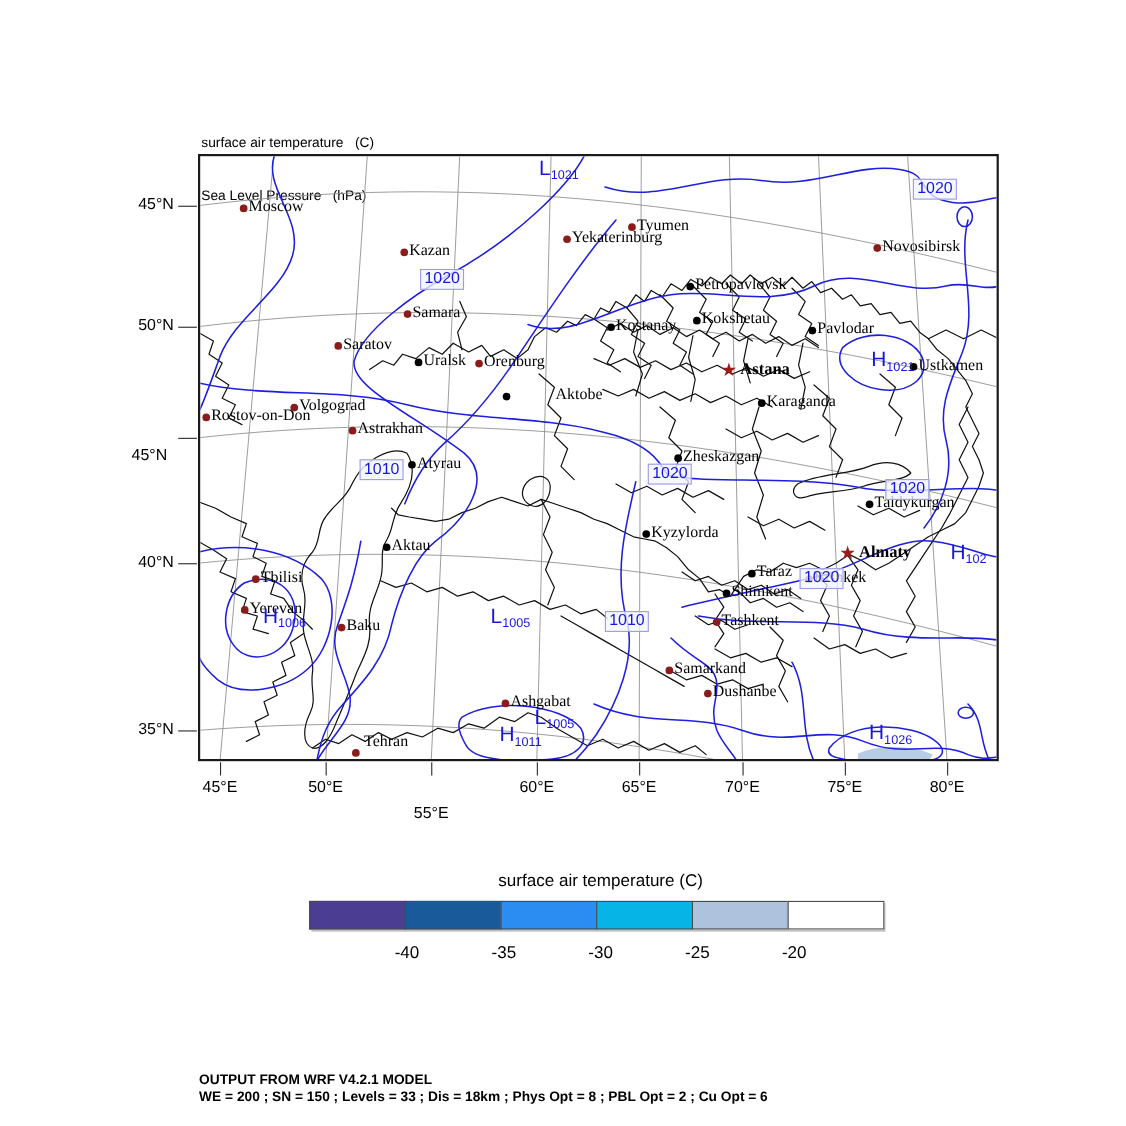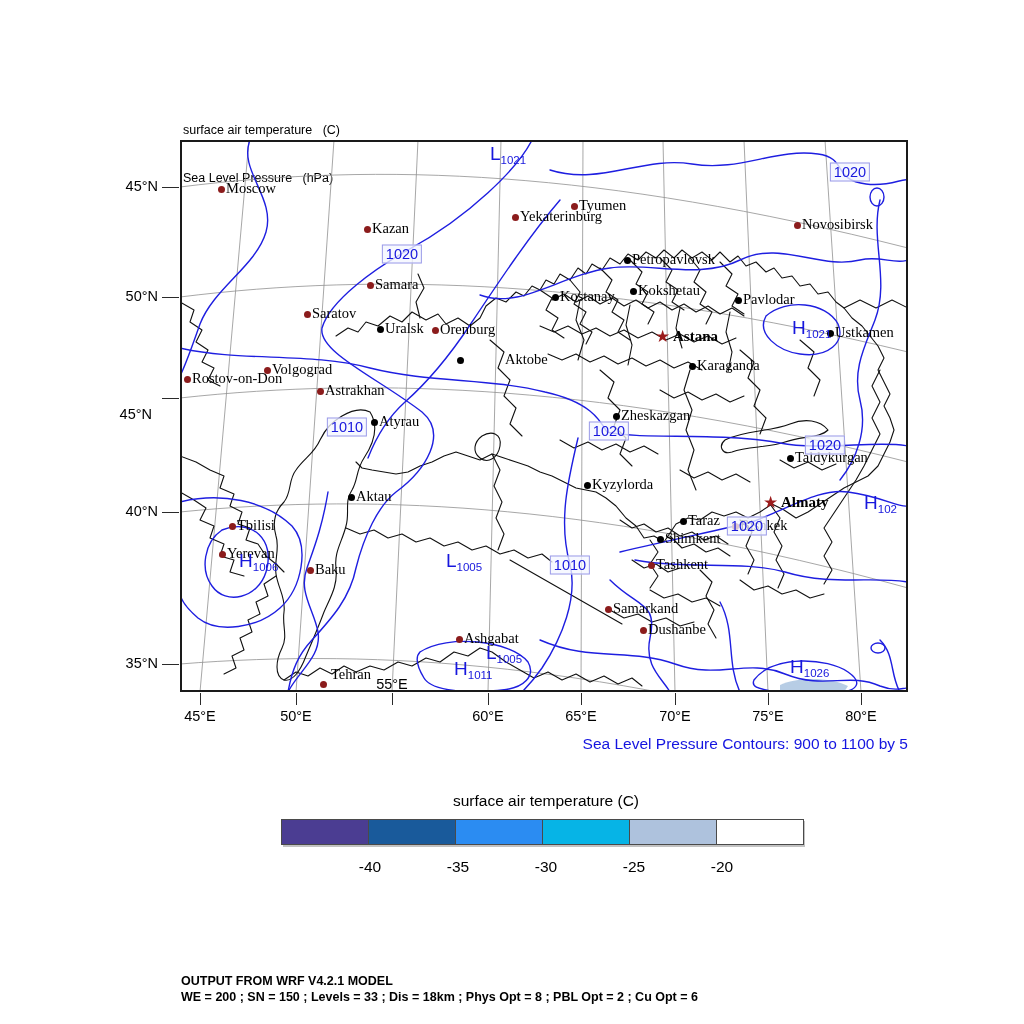--- a/index.html
+++ b/index.html
@@ -58,21 +58,21 @@
       <div class="lat-label abs" style="left: 98px; top: 503px;">40°N</div>
       <div class="lat-line abs" style="left: 162px; top: 664px;"></div>
       <div class="lat-label abs" style="left: 98px; top: 655px;">35°N</div>
     </div>
   <div id="lon-axis">
       <div class="lon-line abs" style="left: 200px; top: 693px;"></div>
       <div class="lon-label abs" style="left: 170px; top: 708px;">45°E</div>
       <div class="lon-line abs" style="left: 296px; top: 693px;"></div>
       <div class="lon-label abs" style="left: 266px; top: 708px;">50°E</div>
       <div class="lon-line abs" style="left: 392px; top: 693px;"></div>
-      <div class="lon-label abs" style="left: 362px; top: 676px;">55°E</div>
+      <div class="lon-label abs" style="left: 362px; top: 732px;">55°E</div>
       <div class="lon-line abs" style="left: 488px; top: 693px;"></div>
       <div class="lon-label abs" style="left: 458px; top: 708px;">60°E</div>
       <div class="lon-line abs" style="left: 581px; top: 693px;"></div>
       <div class="lon-label abs" style="left: 551px; top: 708px;">65°E</div>
       <div class="lon-line abs" style="left: 675px; top: 693px;"></div>
       <div class="lon-label abs" style="left: 645px; top: 708px;">70°E</div>
       <div class="lon-line abs" style="left: 768px; top: 693px;"></div>
       <div class="lon-label abs" style="left: 738px; top: 708px;">75°E</div>
       <div class="lon-line abs" style="left: 861px; top: 693px;"></div>
       <div class="lon-label abs" style="left: 831px; top: 708px;">80°E</div>
@@ -337,21 +337,20 @@
           <div class="cbox" style="left: 668px; top: 30px;">1020</div>
           <div class="cbox" style="left: 165px; top: 285px;">1010</div>
           <div class="cbox" style="left: 427px; top: 289px;">1020</div>
           <div class="cbox" style="left: 643px; top: 303px;">1020</div>
           <div class="cbox" style="left: 565px; top: 384px;">1020</div>
           <div class="cbox" style="left: 388px; top: 423px;">1010</div>
         </div>
     </div>
   </div>
 
-  <div id="slp-caption" class="abs">Sea Level Pressure Contours: 900 to 1100 by 5</div>
 
   <div id="cbar-title" class="abs">surface air temperature  (C)</div>
   <div id="colorbar" class="abs">
       <div class="cbar-seg" style="background: rgb(75, 61, 146);"></div>
       <div class="cbar-seg" style="background: rgb(25, 90, 155);"></div>
       <div class="cbar-seg" style="background: rgb(43, 140, 242);"></div>
       <div class="cbar-seg" style="background: rgb(6, 180, 230);"></div>
       <div class="cbar-seg" style="background: rgb(174, 194, 221);"></div>
       <div class="cbar-seg" style="background: rgb(255, 255, 255);"></div>
     </div>

